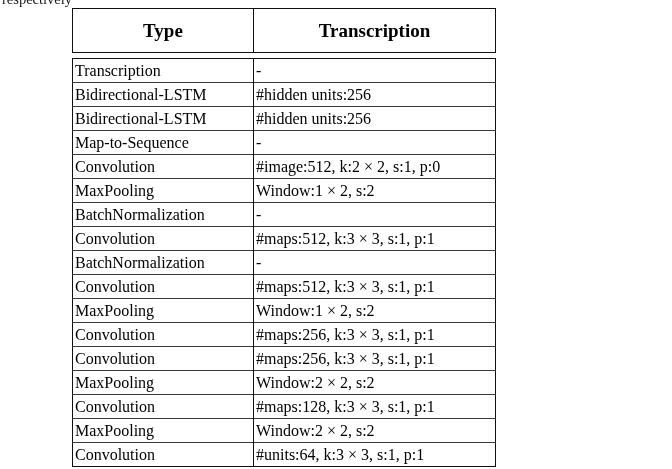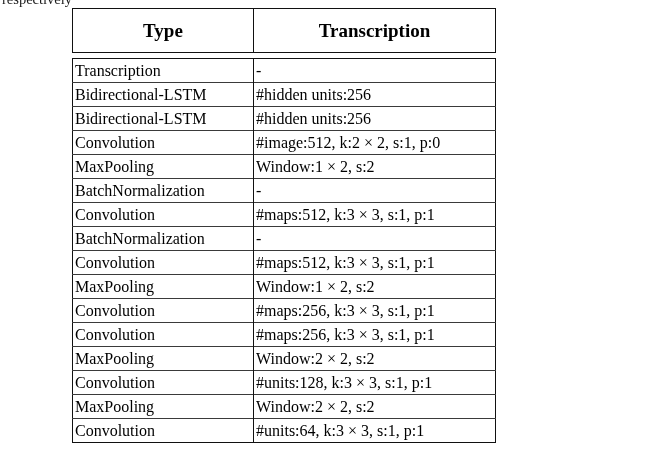--- a/index.html
+++ b/index.html
@@ -114,20 +114,24 @@
         </tr>
         <tr>
           <td class="col-type">Bidirectional-LSTM</td>
           <td class="col-config">#hidden units:256</td>
         </tr>
         <tr>
           <td class="col-type">Bidirectional-LSTM</td>
           <td class="col-config">#hidden units:256</td>
         </tr>
         <tr>
+          <td class="col-type">Map-to-Sequence</td>
+          <td class="col-config">-</td>
+        </tr>
+        <tr>
           <td class="col-type">Convolution</td>
           <td class="col-config">#image:512, k:2 × 2, s:1, p:0</td>
         </tr>
         <tr>
           <td class="col-type">MaxPooling</td>
           <td class="col-config">Window:1 × 2, s:2</td>
         </tr>
         <tr>
           <td class="col-type">BatchNormalization</td>
           <td class="col-config">-</td>
@@ -155,21 +159,21 @@
         <tr>
           <td class="col-type">Convolution</td>
           <td class="col-config">#maps:256, k:3 × 3, s:1, p:1</td>
         </tr>
         <tr>
           <td class="col-type">MaxPooling</td>
           <td class="col-config">Window:2 × 2, s:2</td>
         </tr>
         <tr>
           <td class="col-type">Convolution</td>
-          <td class="col-config">#units:128, k:3 × 3, s:1, p:1</td>
+          <td class="col-config">#maps:128, k:3 × 3, s:1, p:1</td>
         </tr>
         <tr>
           <td class="col-type">MaxPooling</td>
           <td class="col-config">Window:2 × 2, s:2</td>
         </tr>
         <tr>
           <td class="col-type">Convolution</td>
           <td class="col-config">#units:64, k:3 × 3, s:1, p:1</td>
         </tr>
       </tbody>

